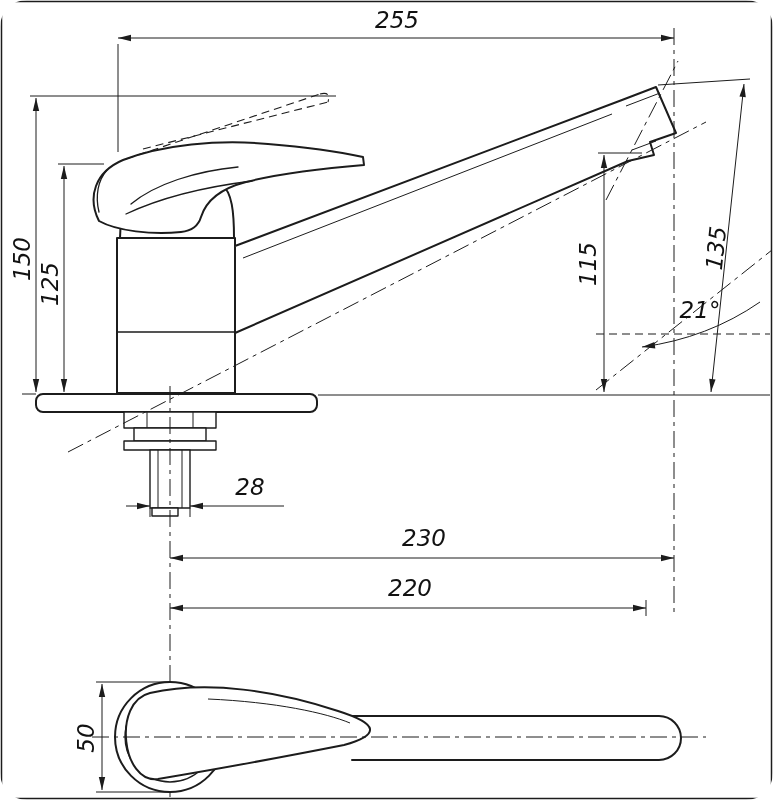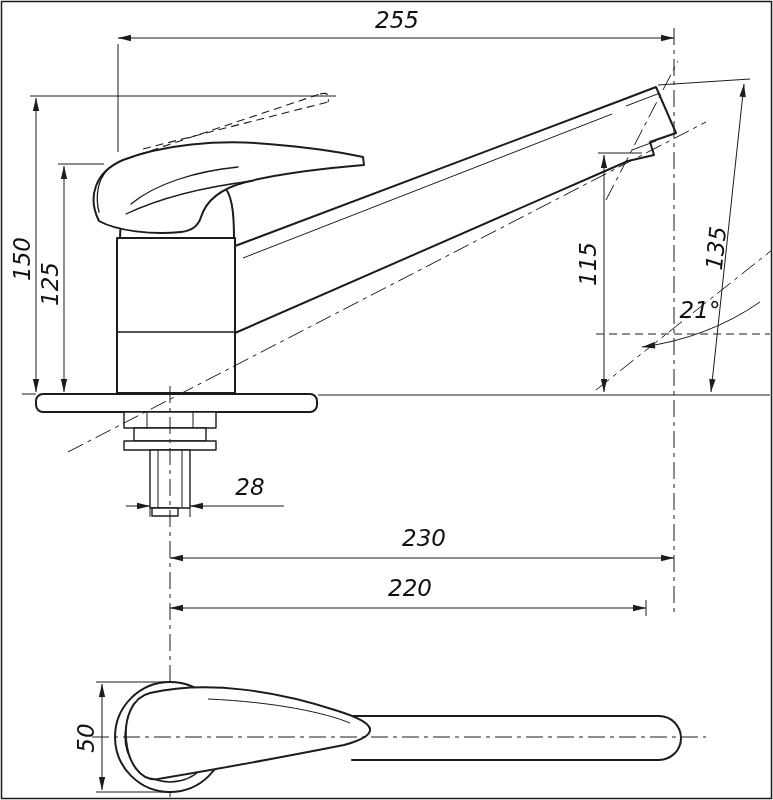--- a/index.html
+++ b/index.html
@@ -1,16 +1,16 @@
 <!DOCTYPE html>
 <html><head>
 <meta charset="utf-8">
 <style>
   html,body{margin:0;padding:0;background:#ffffff;}
-  .page{width:773px;height:800px;position:relative;background:#ffffff;overflow:hidden;}
+  .page{width:773px;height:800px;position:relative;background:#ffffff;overflow:hidden;border-radius:27px;}
   svg{display:block;}
   .ol  {fill:#ffffff;stroke:#1c1c1c;stroke-width:2;stroke-linejoin:round;stroke-linecap:round;}
   .mdf {fill:#ffffff;stroke:#1c1c1c;stroke-width:1.4;stroke-linejoin:round;}
   .md  {fill:none;stroke:#1c1c1c;stroke-width:1.3;stroke-linecap:round;}
   .th  {fill:none;stroke:#1c1c1c;stroke-width:1;}
   .dash{fill:none;stroke:#1c1c1c;stroke-width:1.1;stroke-dasharray:8 5;}
   .cl  {fill:none;stroke:#1c1c1c;stroke-width:1;stroke-dasharray:17 5 4 5;}
   .dl  {fill:none;stroke:#1c1c1c;stroke-width:1;}
   .dim {font:italic 23px "DejaVu Sans", sans-serif;fill:#111111;}
   .mid {text-anchor:middle;}

